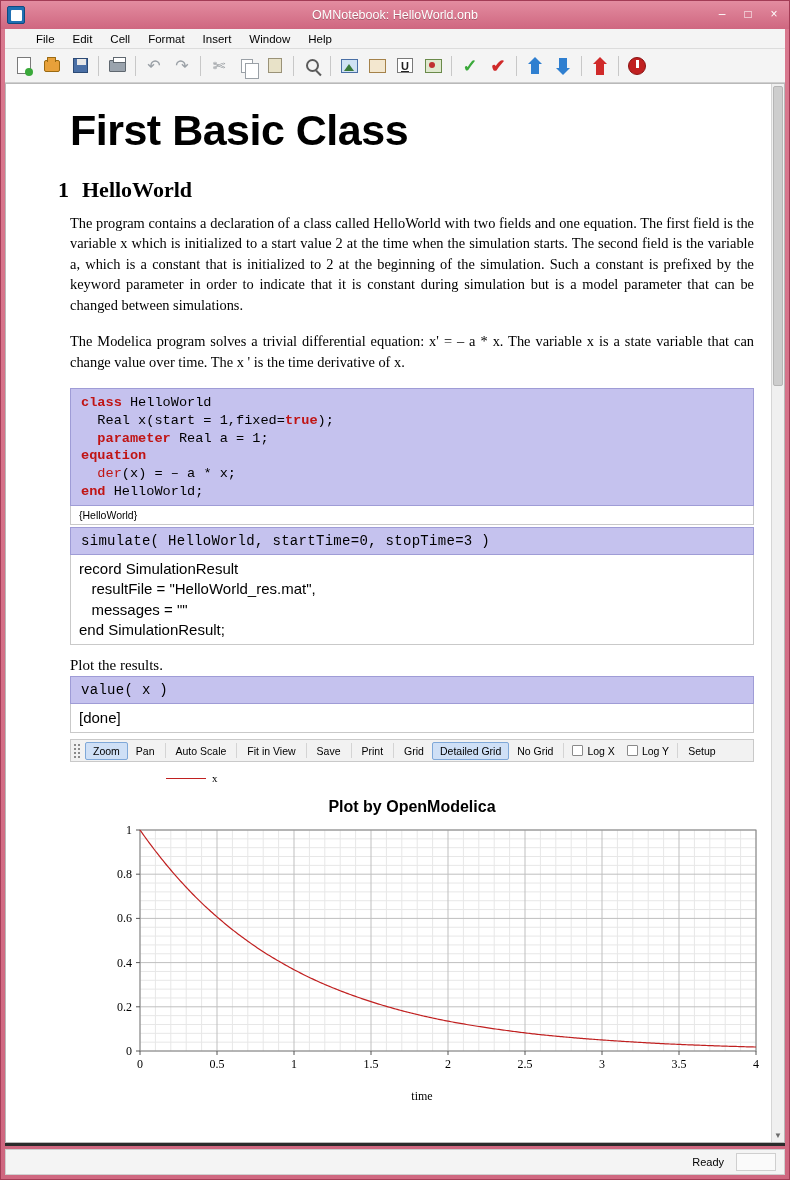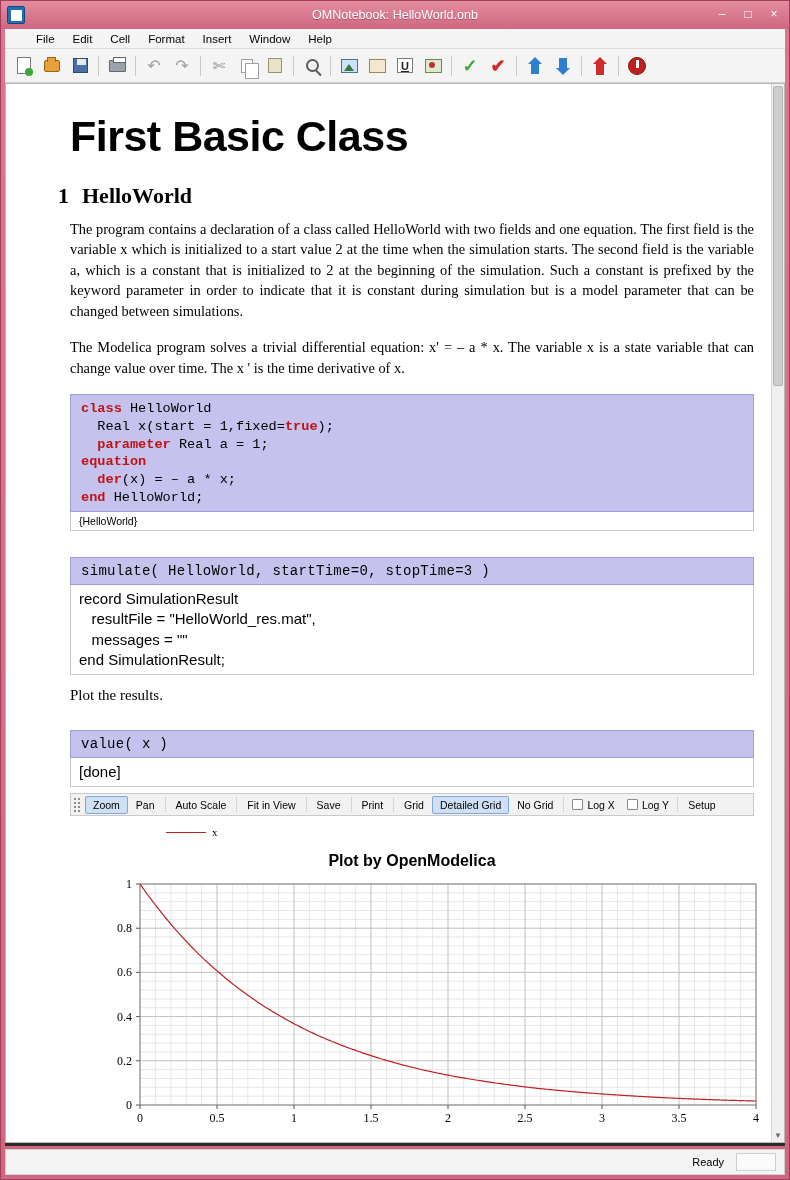--- a/index.html
+++ b/index.html
@@ -104,21 +104,21 @@
   
   .doc-wrap{
     flex:1;margin:0 4px;background:#ffffff;
     border:1px solid #b9b9b9;position:relative;overflow:hidden;
   }
   .doc{
     position:absolute;left:0;top:0;right:0;bottom:0;
     background:#fff;overflow:hidden;
     padding: 0 0 0 0;
   }
-  .doc-inner{ padding: 18px 30px 10px 52px; position:relative; }
+  .doc-inner{ padding: 12px 30px 10px 52px; position:relative; }
 
   h1.bigtitle{
     font-family:"Liberation Sans", sans-serif;
     font-size:43px;font-weight:bold;margin:10px 0 8px 12px;color:#000;
     letter-spacing:-0.5px;
   }
   h2.section{
     font-family:"Liberation Serif", serif;
     font-size:22px;font-weight:bold;margin:22px 0 10px 0;color:#000;
   }
@@ -130,27 +130,27 @@
   }
   p.body.indent{ margin-top:16px; }
 
   
   .codecell{
     margin:16px 0 0 12px;background:#c5c2ee;border:1px solid #9f9cd6;
     padding:5px 10px;font-family:"Liberation Mono", monospace;
     font-size:13.6px;line-height:1.30;color:#000;white-space:pre;
   }
   .codecell .kw{ color:#c01414; font-weight:bold; }
-  .codecell .fn{ color:#c01414; font-weight:bold; }
+  .codecell .fn{ color:#c01414; font-weight:normal; }
   .output{
     margin:0 0 0 12px;background:#fff;border:1px solid #c9c9c9;border-top:none;
     padding:3px 8px;font-size:10.5px;color:#000;font-family:"Liberation Sans",sans-serif;
   }
   .cmdcell{
-    margin:26px 0 0 12px;background:#c5c2ee;border:1px solid #9f9cd6;
+    margin:2px 0 0 12px;background:#c5c2ee;border:1px solid #9f9cd6;
     padding:5px 10px;font-family:"Liberation Mono", monospace;
     font-size:14px;color:#000;white-space:pre;letter-spacing:0.3px;
   }
   .resultcell{
     margin:0 0 0 12px;background:#fff;border:1px solid #c9c9c9;border-top:none;
     padding:4px 8px;font-size:15px;color:#000;
     font-family:"Liberation Sans",sans-serif;white-space:pre;line-height:1.35;
   }
   .plotsmall{ margin:12px 0 0 12px;font-family:"Liberation Serif",serif;font-size:15px; }
 

